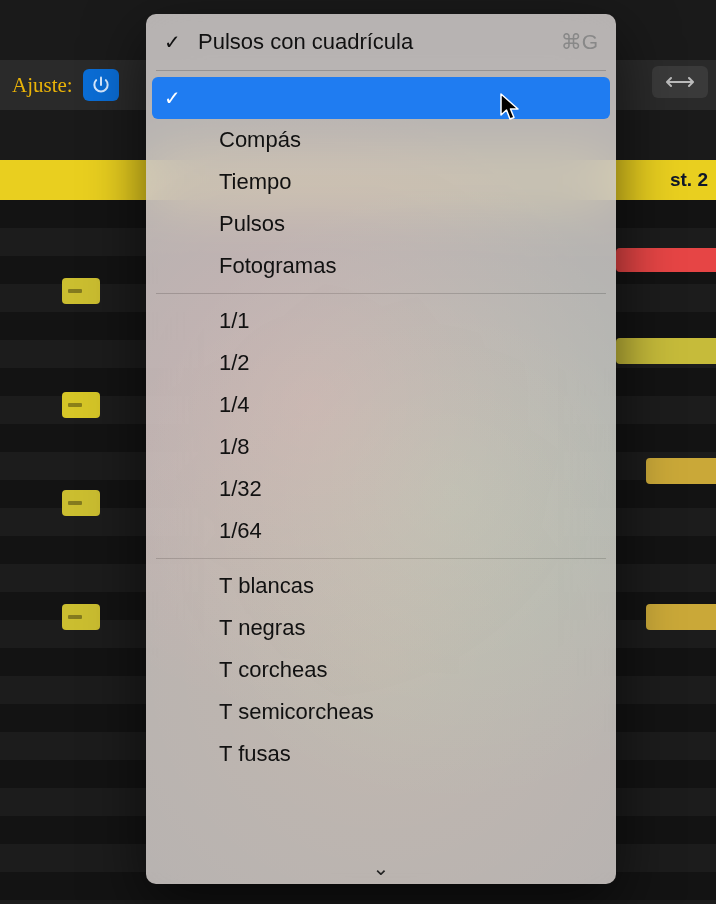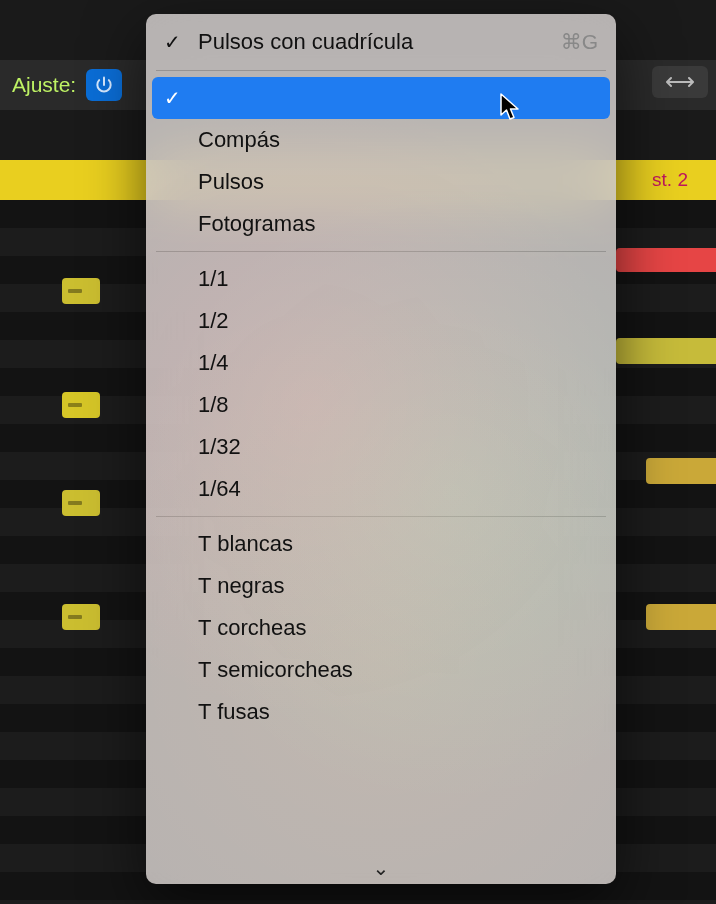--- a/index.html
+++ b/index.html
@@ -17,22 +17,23 @@
       left: 0;
       width: 100%;
       height: 50px;
       background: #2a2a2a;
       display: flex;
       align-items: center;
       padding-left: 12px;
       gap: 10px;
     }
     .toolbar-label {
-      color: #bef264;
+      color: #eab308;
       font-size: 21px;
+      font-family: Liberation Serif, serif;
     }
     .power-button {
       width: 36px;
       height: 32px;
       background: #0a6dd6;
       border-radius: 6px;
       display: flex;
       align-items: center;
       justify-content: center;
       color: #fff;
@@ -55,23 +56,24 @@
       top: 160px;
       left: 0;
       width: 100%;
       height: 40px;
       background: #e9cf1f;
       display: flex;
       align-items: center;
     }
     .ruler-label {
       position: absolute;
-      right: 28px;
-      color: #be185d;
+      right: 8px;
+      color: #0f172a;
       font-size: 19px;
+      font-weight: bold;
     }
     .tracks {
       position: absolute;
       top: 200px;
       left: 0;
       width: 100%;
       height: 704px;
       background: repeating-linear-gradient(
         to bottom,
         #131313 0px, #131313 28px,
@@ -119,21 +121,21 @@
         radial-gradient(circle at 35% 45%, rgba(255,180,180,0.25), transparent 55%),
         radial-gradient(circle at 65% 55%, rgba(180,255,200,0.18), transparent 55%),
         radial-gradient(circle at 50% 75%, rgba(255,210,160,0.15), transparent 55%);
       pointer-events:none;
     }
     .menu-row {
       position: relative;
       height: 42px;
       display: flex;
       align-items: center;
-      padding-left: 52px;
+      padding-left: 73px;
       font-size: 22px;
       color: #111;
     }
     .menu-row.highlight {
       background: #1f7cf1;
       color: #fff;
       margin: 0 6px;
       border-radius: 6px;
       padding-left: 46px;
     }
@@ -234,20 +236,23 @@
   </div>
   <div class="divider"></div>
 
   <div class="menu-row highlight">
     <span class="check">✓</span>
   </div>
   <div class="menu-row">
     <span>Compás</span>
   </div>
   <div class="menu-row">
+    <span>Tiempo</span>
+  </div>
+  <div class="menu-row">
     <span>Pulsos</span>
   </div>
   <div class="menu-row">
     <span>Fotogramas</span>
   </div>
 
   <div class="divider"></div>
 
   <div class="menu-row">
       <span>1/1</span>

